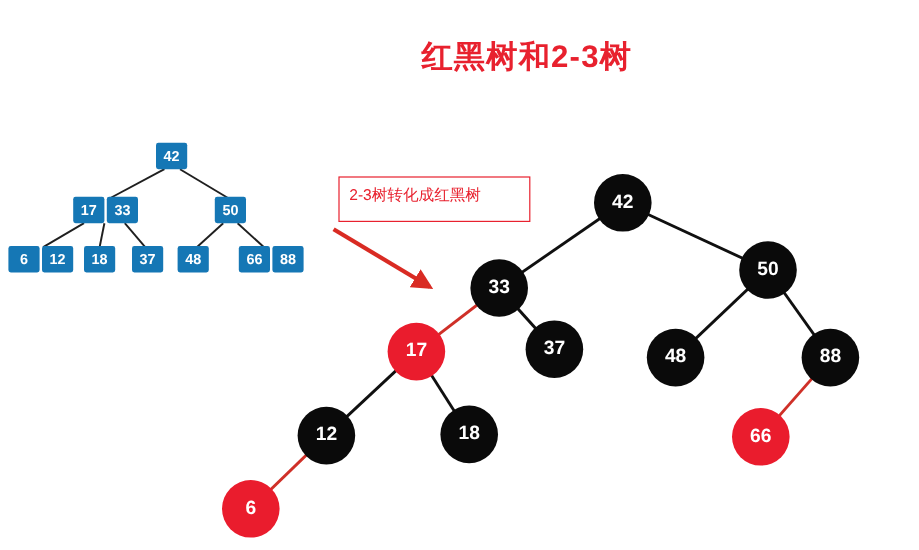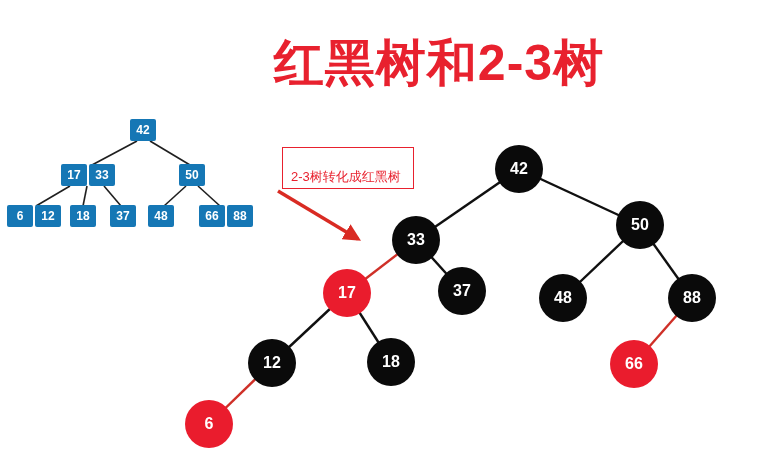--- a/index.html
+++ b/index.html
@@ -2,21 +2,21 @@
 <html><head>
 <meta charset="utf-8">
 <style>
   * { margin:0; padding:0; box-sizing:border-box; }
   html,body { background:#fff; font-family:"Liberation Sans","DejaVu Sans",sans-serif; }
   .canvas { position:relative; width:766px; height:458px; background:#fff; overflow:hidden; }
 
   .page-title {
     position:absolute; top:30px; left:0; width:100%;
     text-align:center; padding-left:112px;
-    font-size:50px; font-weight:bold; color:#e8212e;
+    font-size:26px; font-weight:bold; color:#e8212e;
     letter-spacing:1px; z-index:3;
   }
 
   .edges { position:absolute; left:0; top:0; z-index:1; }
   .e23 { stroke:#1f1f1f; stroke-width:1.6; }
   .erb { stroke:#101010; stroke-width:2.4; }
   .erb-red { stroke:#cf3028; stroke-width:2.4; }
   .arrow-line { stroke:#d92b23; stroke-width:3.5; }
 
   .t23-group { position:absolute; display:flex; gap:2px; z-index:2; }
@@ -31,23 +31,23 @@
   .rb-node {
     position:absolute; width:48px; height:48px; border-radius:50%;
     color:#fff; font-size:16px; font-weight:bold;
     display:flex; align-items:center; justify-content:center;
     z-index:2;
   }
   .rb-node.black { background:#0a0a0a; }
   .rb-node.red   { background:#ea1c2d; }
 
   .anno-box {
-    position:absolute; left:282px; top:147px; width:132px; height:38px;
+    position:absolute; left:282px; top:147px; width:160px; height:38px;
     border:1.5px solid #e8212e; color:#e8212e;
-    font-size:13px; padding:20px 8px; z-index:2; background:transparent;
+    font-size:13px; padding:6px 8px; z-index:2; background:transparent;
   }
 </style>
 </head>
 <body>
 
 <div class="canvas">
 
   <h1 class="page-title">红黑树和2-3树</h1>
 
   <svg class="edges" width="766" height="458" viewBox="0 0 766 458">

